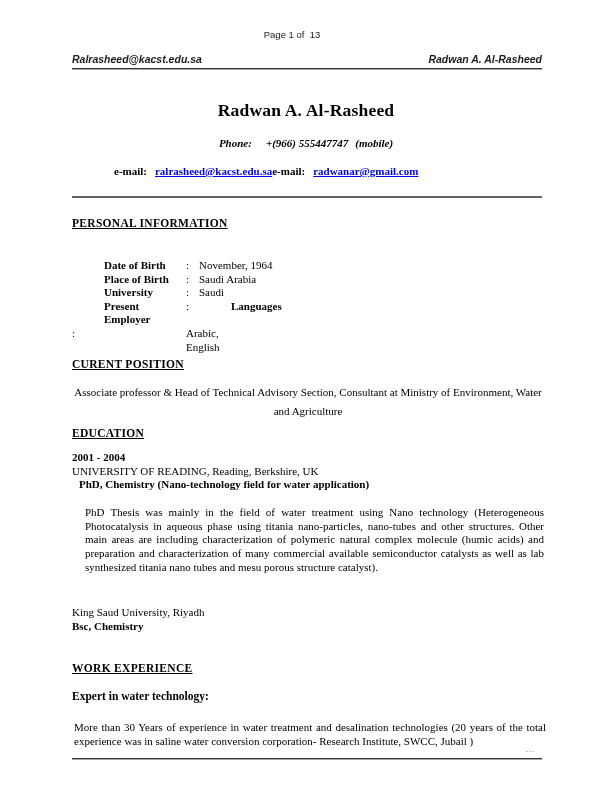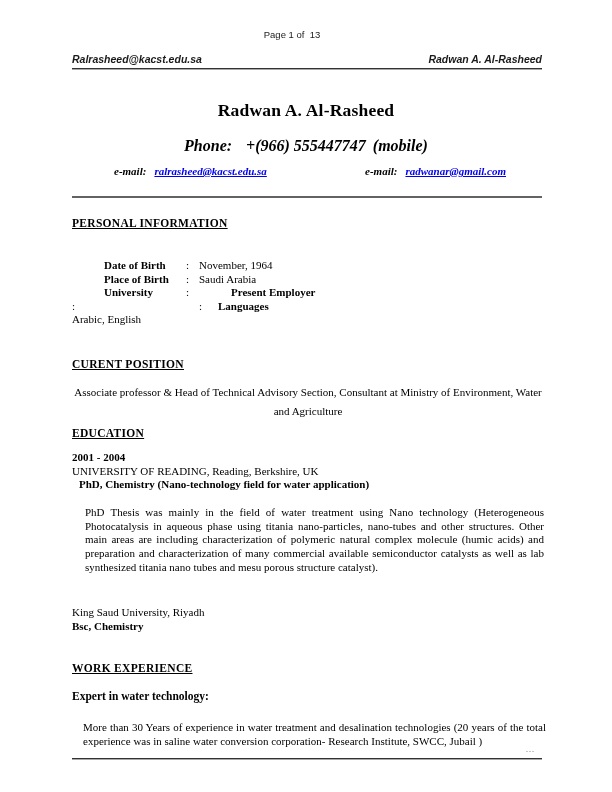--- a/index.html
+++ b/index.html
@@ -42,30 +42,30 @@
     top: 100px; left: 0; right: 0;
     text-align: center;
     font-size: 17.5px; font-weight: bold;
     letter-spacing: 0.2px;
   }
 
   .phone-line {
     top: 137px; left: 0; right: 0;
     text-align: center;
     font-weight: bold; font-style: italic;
-    font-size: 16px;
+    font-size: 11px;
   }
   .phone-label { margin-right: 14px; }
   .phone-note  { margin-left: 7px; }
 
   .email-line {
     top: 165px; left: 72px; right: 70px;
-    display: flex; justify-content: space-between;
+    display: flex; 
     padding-left: 42px; padding-right: 36px;
-    font-weight: bold; font-style: italic; font-size: 11px;
+    font-weight: bold; font-size: 11px;
   }
   .email-label { margin-right: 8px; }
   .email-link {
     color: #0000ee;
     text-decoration: underline;
     cursor: pointer;
   }
 
   .rule-double {
     top: 196px; left: 72px; right: 70px;
@@ -121,21 +121,20 @@
   .edu2-years { width: 143px; font-weight: bold; }
   .edu2-inst  { line-height: 13.6px; }
   .edu2-degree{ font-weight: bold; line-height: 13.6px; }
 
   .expert-line { top: 690px; left: 72px; font-weight: bold; font-size: 11.5px; }
 
   .work-par {
     top: 721px; left: 74px; right: 66px;
     text-align: justify;
     line-height: 13.7px;
-    margin-left: 9px;
   }
 
   .footer-dots {
     top: 745px; right: 77px;
     font-size: 8px; color: #444;
     letter-spacing: 1px;
   }
 </style>
 </head>
 <body>
@@ -171,20 +170,21 @@
   <span class="info-label">Date of Birth</span>
   <span class="info-colon">:</span>
   <span class="info-value">November, 1964</span>
 
   <span class="info-label">Place of Birth</span>
   <span class="info-colon">:</span>
   <span class="info-value">Saudi Arabia</span>
 
   <span class="info-label">University</span>
   <span class="info-colon">:</span>
+  <span class="info-value">Saudi</span>
 
   <span class="info-label">Present Employer</span>
   <span class="info-colon">:</span>
 
   <span class="info-label">Languages</span>
   <span class="info-colon">:</span>
   <span class="info-value">Arabic, English</span>
 </div>
 
 <div class="abs section-heading h-current">CURENT POSITION</div>

